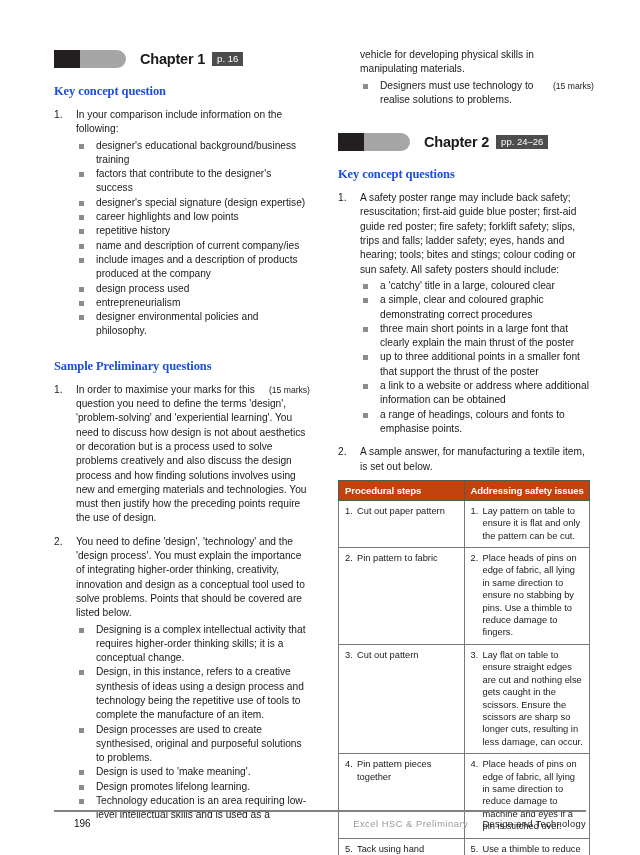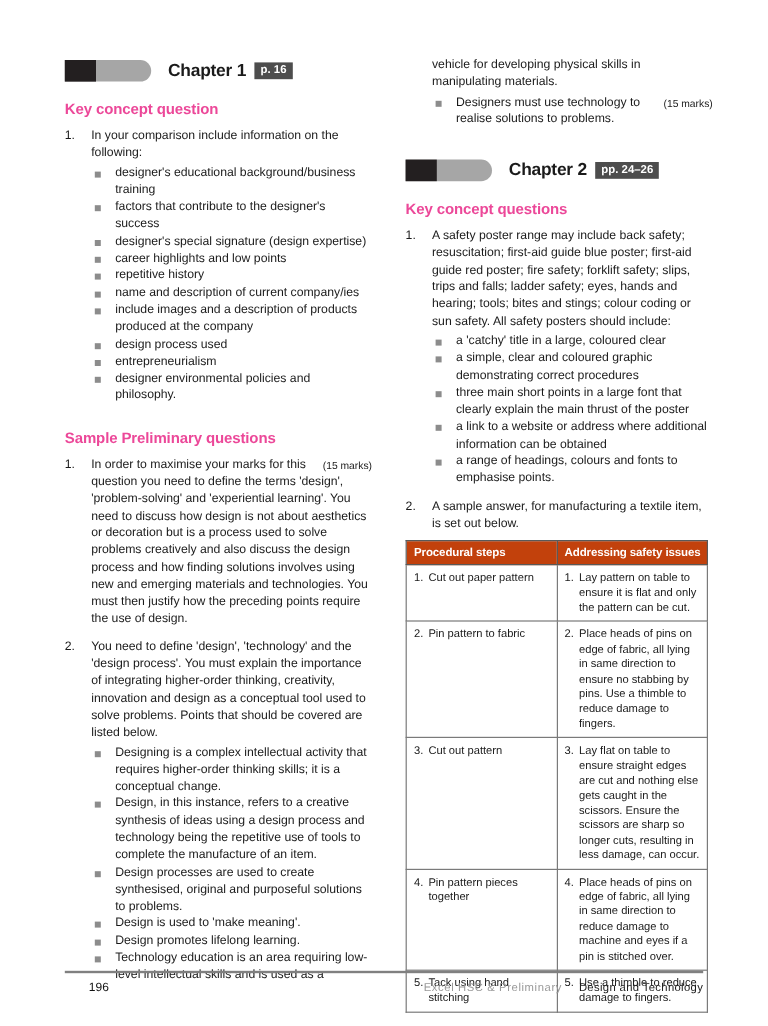--- a/index.html
+++ b/index.html
@@ -63,33 +63,34 @@
     color: #1a1a1a;
     margin-left: 14px;
     letter-spacing: -0.2px;
     white-space: nowrap;
   }
   .page-ref {
     margin-left: 7px;
     background: #4d4d4d;
     color: #ffffff;
     font-size: 9.5px;
-    font-weight: bold;
+    font-weight: normal;
     padding: 2px 5px 3px 5px;
     line-height: 1;
     white-space: nowrap;
   }
 
   
   h2.section-heading {
     font-size: 12.5px;
     font-weight: bold;
     margin: 0 0 9px 0;
-    color: #ec4899;
+    color: #1d4ed8;
     letter-spacing: -0.1px;
+    font-family: Liberation Serif, serif;
   }
   h2.section-heading.spaced {
     margin-top: 20px;
   }
 
   
   ol.qlist {
     list-style: none;
     margin: 0;
     padding: 0;
@@ -297,20 +298,21 @@
       <h2 class="section-heading">Key concept questions</h2>
 
       <ol class="qlist">
         <li>
           <span class="num">1.</span>
           <span class="qtext">A safety poster range may include back safety; resuscitation; first-aid guide blue poster; first-aid guide red poster; fire safety; forklift safety; slips, trips and falls; ladder safety; eyes, hands and hearing; tools; bites and stings; colour coding or sun safety. All safety posters should include:</span>
           <ul class="bullets">
             <li>a 'catchy' title in a large, coloured clear</li>
             <li>a simple, clear and coloured graphic demonstrating correct procedures</li>
             <li>three main short points in a large font that clearly explain the main thrust of the poster</li>
+            <li>up to three additional points in a smaller font that support the thrust of the poster</li>
             <li>a link to a website or address where additional information can be obtained</li>
             <li>a range of headings, colours and fonts to emphasise points.</li>
           </ul>
         </li>
         <li style="margin-bottom:4px;">
           <span class="num">2.</span>
           <span class="qtext">A sample answer, for manufacturing a textile item, is set out below.</span>
         </li>
       </ol>
 

